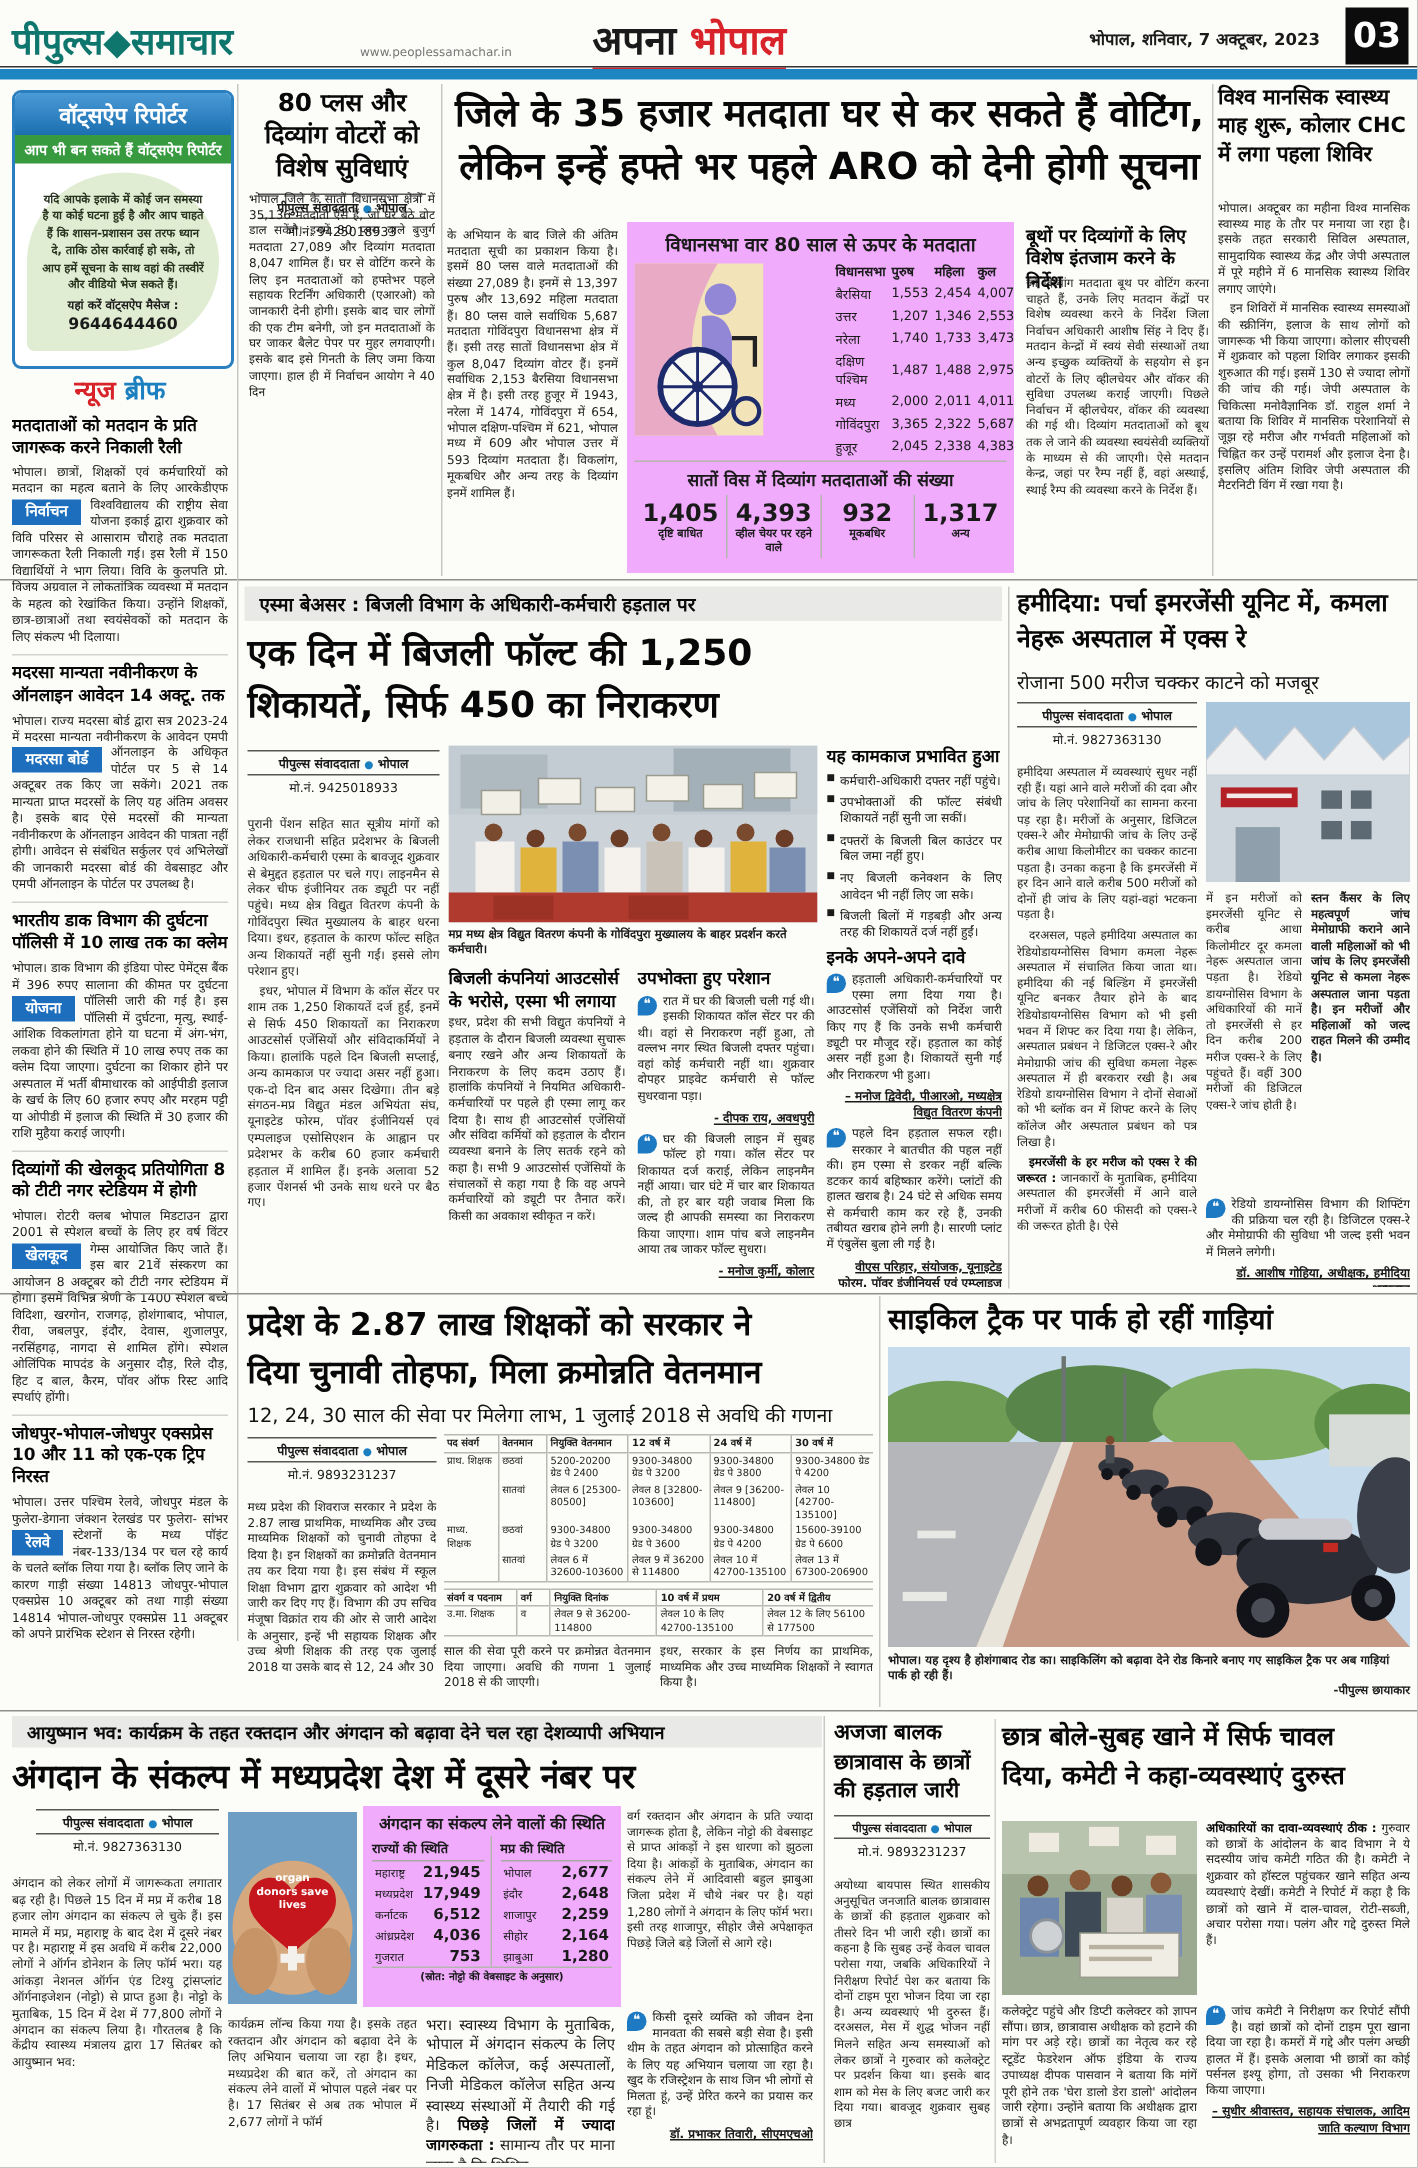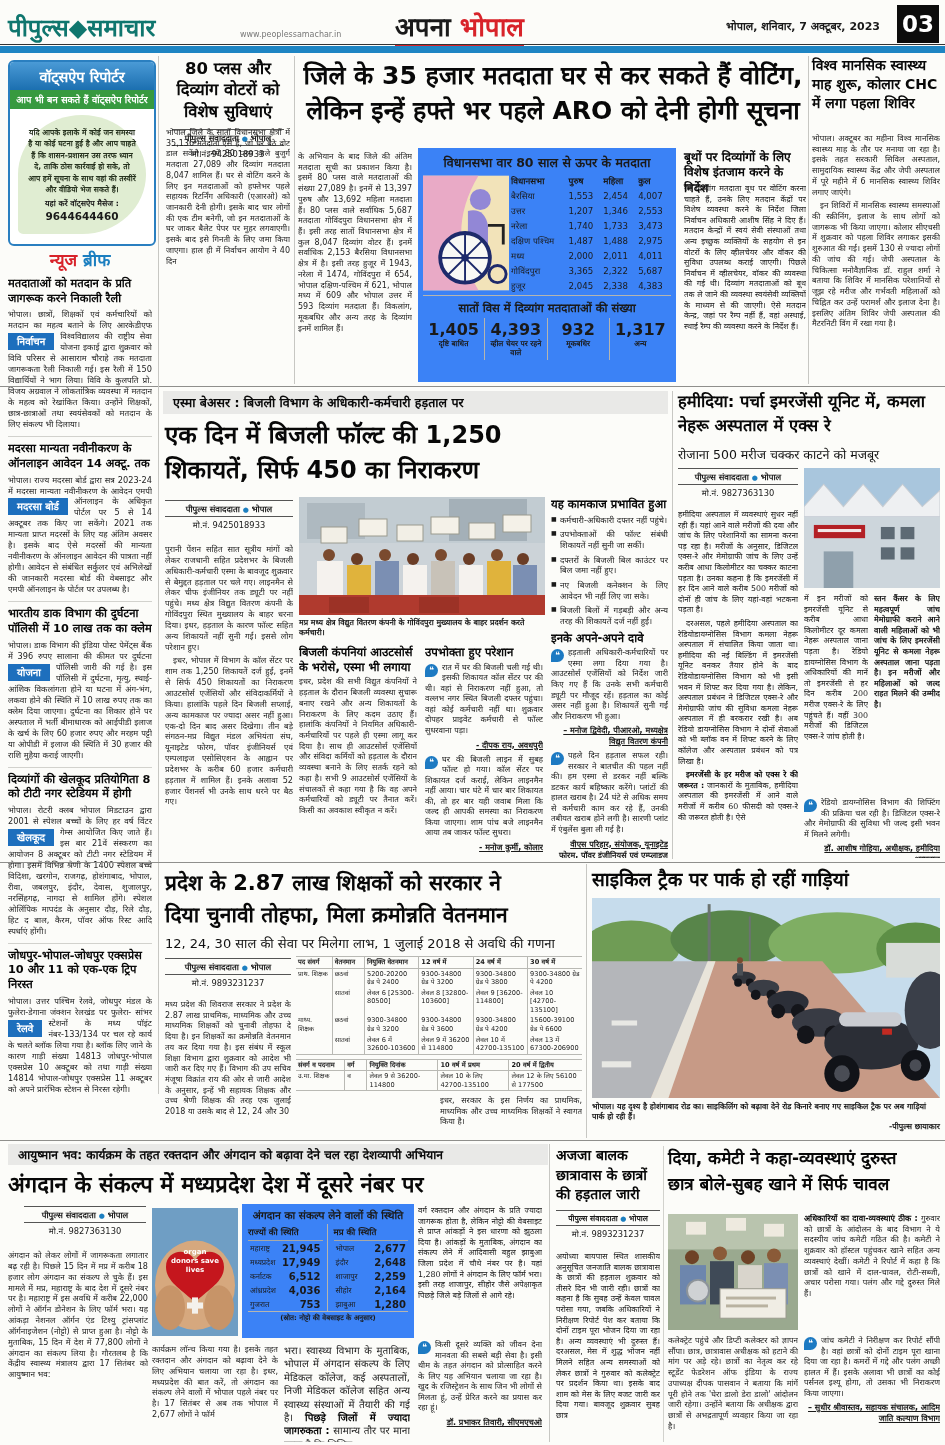--- a/index.html
+++ b/index.html
@@ -24,21 +24,21 @@
   .ttl{font-weight:700;font-size:11.5px;line-height:1.28;color:#080808;margin:0 0 3px 0;}
   .byline{text-align:center;}
   .byline .b1{font-weight:700;font-size:8.3px;border-top:1px solid #555;border-bottom:1px solid #555;padding:2px 0;}
   .byline .b2{font-size:8.3px;padding-top:2px;}
   .bdot{color:#1c7fc0;font-size:7px;}
   .badge{background:#1d6fbd;color:#fff;font-weight:700;font-size:10px;line-height:1.1;
          float:left;padding:3px 9px;margin:2px 6px 2px 0;}
   .kicker{background:#e9e9e7;font-weight:700;font-size:12.5px;display:flex;align-items:center;padding:0 10px;color:#0a0a0a;}
   .vline{position:absolute;width:1px;background:#c7c7c3;}
   .hline{position:absolute;height:1px;background:#8f8f8c;left:0;width:945px;}
-  .gbox{background:#3b82f6;}
+  .gbox{background:#f0abfc;}
   
   .wabox{border:2px solid #2a7fc0;border-radius:6px;overflow:hidden;background:#fff;}
   .wahead{background:linear-gradient(#4a9ad6,#1b6fb0);color:#fff;font-weight:700;font-size:14.5px;text-align:center;padding:4px 0;}
   .wasub{background:#379a3f;color:#fff;font-weight:700;font-size:9.5px;text-align:center;padding:3px 0;}
   .bubble{background:#e0edd2;border-radius:50% 50% 50% 4%;margin:6px 8px;padding:12px 10px;text-align:center;}
   .bubble .tx{font-size:7.6px;line-height:1.5;font-weight:700;color:#27331f;}
   .bubble .cta{font-size:7.8px;font-weight:700;margin-top:3px;}
   .bubble .ph{font-size:10.5px;font-weight:700;margin-top:2px;}
   .nbt{font-weight:700;font-size:17px;text-align:center;}
   .nbt .red{color:#d8232a;} .nbt .blue{color:#1c7fc0;}
@@ -160,21 +160,21 @@
   <div class="ab bt ov" style="left:166px;top:128px;width:124px;height:256px;font-size:8px;">भोपाल जिले के सातों विधानसभा क्षेत्रों में 35,136 मतदाता ऐसे हैं, जो घर बैठे वोट डाल सकेंगे। इनमें 80 प्लस वाले बुजुर्ग मतदाता 27,089 और दिव्यांग मतदाता 8,047 शामिल हैं। घर से वोटिंग करने के लिए इन मतदाताओं को हफ्तेभर पहले सहायक रिटर्निंग अधिकारी (एआरओ) को जानकारी देनी होगी। इसके बाद चार लोगों की एक टीम बनेगी, जो इन मतदाताओं के घर जाकर बैलेट पेपर पर मुहर लगवाएगी। इसके बाद इसे गिनती के लिए जमा किया जाएगा। हाल ही में निर्वाचन आयोग ने 40 दिन</div>
 
   <div class="ab hl" style="left:300px;top:58px;width:506px;font-size:25px;line-height:1.4;text-align:center;">
     <div>जिले के 35 हजार मतदाता घर से कर सकते हैं वोट‍िंग,</div>
     <div>लेकिन इन्हें हफ्ते भर पहले ARO को देनी होगी सूचना</div>
   </div>
   <div class="ab bt ov" style="left:298px;top:152px;width:114px;height:230px;font-size:8px;">के अभियान के बाद जिले की अंतिम मतदाता सूची का प्रकाशन किया है। इसमें 80 प्लस वाले मतदाताओं की संख्या 27,089 है। इनमें से 13,397 पुरुष और 13,692 महिला मतदाता हैं। 80 प्लस वाले सर्वाधिक 5,687 मतदाता गोविंदपुरा विधानसभा क्षेत्र में हैं। इसी तरह सातों विधानसभा क्षेत्र में कुल 8,047 दिव्यांग वोटर हैं। इनमें सर्वाधिक 2,153 बैरसिया विधानसभा क्षेत्र में है। इसी तरह हुजूर में 1943, नरेला में 1474, गोविंदपुरा में 654, भोपाल दक्षिण-पश्चिम में 621, भोपाल मध्य में 609 और भोपाल उत्तर में 593 दिव्यांग मतदाता हैं। विकलांग, मूकबधिर और अन्य तरह के दिव्यांग इनमें शामिल हैं।</div>
 
   <div class="ab gbox" style="left:418px;top:148px;width:258px;height:234px;padding:2px 5px;box-sizing:border-box;">
     <div class="boxtitle">विधानसभा वार 80 साल से ऊपर के मतदाता</div>
-    <div style="display:flex;">
+    <div style="display:flex;gap:46px;">
       <svg class="ab" style="position:static;width:86px;height:118px;flex:none;" viewBox="0 0 90 120">
         <rect width="90" height="120" fill="#f2e3b9"></rect>
         <path d="M0 0 L58 0 Q22 60 58 120 L0 120 Z" fill="#e9aac6"></path>
         <circle cx="60" cy="25" r="11" fill="#9287d6"></circle>
         <path d="M47 37 Q64 33 68 52 L68 72 L47 74 Z" fill="#9287d6"></path>
         <circle cx="44" cy="86" r="26" fill="#f8f8f5" stroke="#1d2a6b" stroke-width="4"></circle>
         <path d="M44 60 V112 M18 86 H70 M26 68 L62 104 M62 68 L26 104" stroke="#1d2a6b" stroke-width="2"></path>
         <circle cx="44" cy="86" r="4" fill="#1d2a6b"></circle>
         <circle cx="78" cy="103" r="9" fill="none" stroke="#1d2a6b" stroke-width="3"></circle>
         <path d="M68 52 L84 52 L84 72" stroke="#222" stroke-width="3" fill="none"></path>
@@ -460,20 +460,21 @@
       <tr>
             <td class="fc">उ.मा. शिक्षक</td>
             <td>व</td>
             <td>लेवल 9 से 36200-114800</td>
             <td>लेवल 10 के लिए 42700-135100</td>
             <td>लेवल 12 के लिए 56100 से 177500</td>
           </tr>
     </tbody>
       </table>
   </div>
+  <div class="ab bt ov" style="left:296px;top:1096px;width:138px;height:44px;font-size:8px;">साल की सेवा पूरी करने पर क्रमोन्नत वेतनमान दिया जाएगा। अवधि की गणना 1 जुलाई 2018 से की जाएगी।</div>
   <div class="ab bt ov" style="left:440px;top:1096px;width:142px;height:44px;font-size:8px;">इधर, सरकार के इस निर्णय का प्राथमिक, माध्यमिक और उच्च माध्यमिक शिक्षकों ने स्वागत किया है।</div>
 
   <div class="vline" style="left:586px;top:864px;height:274px;"></div>
 
   <div class="ab hl" style="left:592px;top:866px;width:348px;font-size:19px;">साइकिल ट्रैक पर पार्क हो रहीं गाड़ियां</div>
   <svg class="ab" style="left:592px;top:898px;width:348px;height:200px;" viewBox="0 0 355 196" preserveAspectRatio="none">
     <rect width="355" height="196" fill="#c6dcec"></rect>
     <ellipse cx="40" cy="48" rx="50" ry="26" fill="#6f9c55"></ellipse>
     <ellipse cx="140" cy="40" rx="60" ry="28" fill="#58854a"></ellipse>
     <ellipse cx="250" cy="44" rx="70" ry="30" fill="#7fae63"></ellipse>
@@ -612,22 +613,22 @@
   <div class="ab hl" style="left:556px;top:1146px;width:104px;font-size:14px;line-height:1.4;">अजजा बालक छात्रावास के छात्रों की हड़ताल जारी</div>
   <div class="ab byline" style="left:556px;top:1210px;width:104px;">
     <div class="b1" style="font-size:7.6px;"><span>पीपुल्स संवाददाता</span> <span class="bdot">●</span> <span>भोपाल</span></div>
     <div class="b2">मो.नं. 9893231237</div>
   </div>
   <div class="ab bt ov" style="left:556px;top:1252px;width:104px;height:190px;font-size:7.9px;">अयोध्या बायपास स्थित शासकीय अनुसूचित जनजाति बालक छात्रावास के छात्रों की हड़ताल शुक्रवार को तीसरे दिन भी जारी रही। छात्रों का कहना है कि सुबह उन्हें केवल चावल परोसा गया, जबकि अधिकारियों ने निरीक्षण रिपोर्ट पेश कर बताया कि दोनों टाइम पूरा भोजन दिया जा रहा है। अन्य व्यवस्थाएं भी दुरुस्त हैं। दरअसल, मेस में शुद्ध भोजन नहीं मिलने सहित अन्य समस्याओं को लेकर छात्रों ने गुरुवार को कलेक्ट्रेट पर प्रदर्शन किया था। इसके बाद शाम को मेस के लिए बजट जारी कर दिया गया। बावजूद शुक्रवार सुबह छात्र</div>
 
   <div class="vline" style="left:663px;top:1146px;height:296px;background:#d2d2cd;"></div>
 
   <div class="ab hl" style="left:668px;top:1146px;width:272px;font-size:17px;line-height:1.5;">
+    <div>छात्र बोले-सुबह खाने में सिर्फ चावल</div>
     <div>दिया, कमेटी ने कहा-व्यवस्थाएं दुरुस्त</div>
-    <div>छात्र बोले-सुबह खाने में सिर्फ चावल</div>
   </div>
   <svg class="ab" style="left:668px;top:1214px;width:130px;height:116px;" viewBox="0 0 130 118" preserveAspectRatio="none">
     <rect width="130" height="118" fill="#9aa98f"></rect>
     <rect width="130" height="36" fill="#b9c4ae"></rect>
     <rect x="18" y="8" width="20" height="13" fill="#eeeadf"></rect>
       <rect x="58" y="4" width="20" height="13" fill="#eeeadf"></rect>
       <rect x="96" y="10" width="20" height="13" fill="#eeeadf"></rect>
     <circle cx="24" cy="44" r="7" fill="#6e4226"></circle>
       <circle cx="52" cy="40" r="7" fill="#8a5a38"></circle>
       <circle cx="80" cy="44" r="7" fill="#6e4226"></circle>

